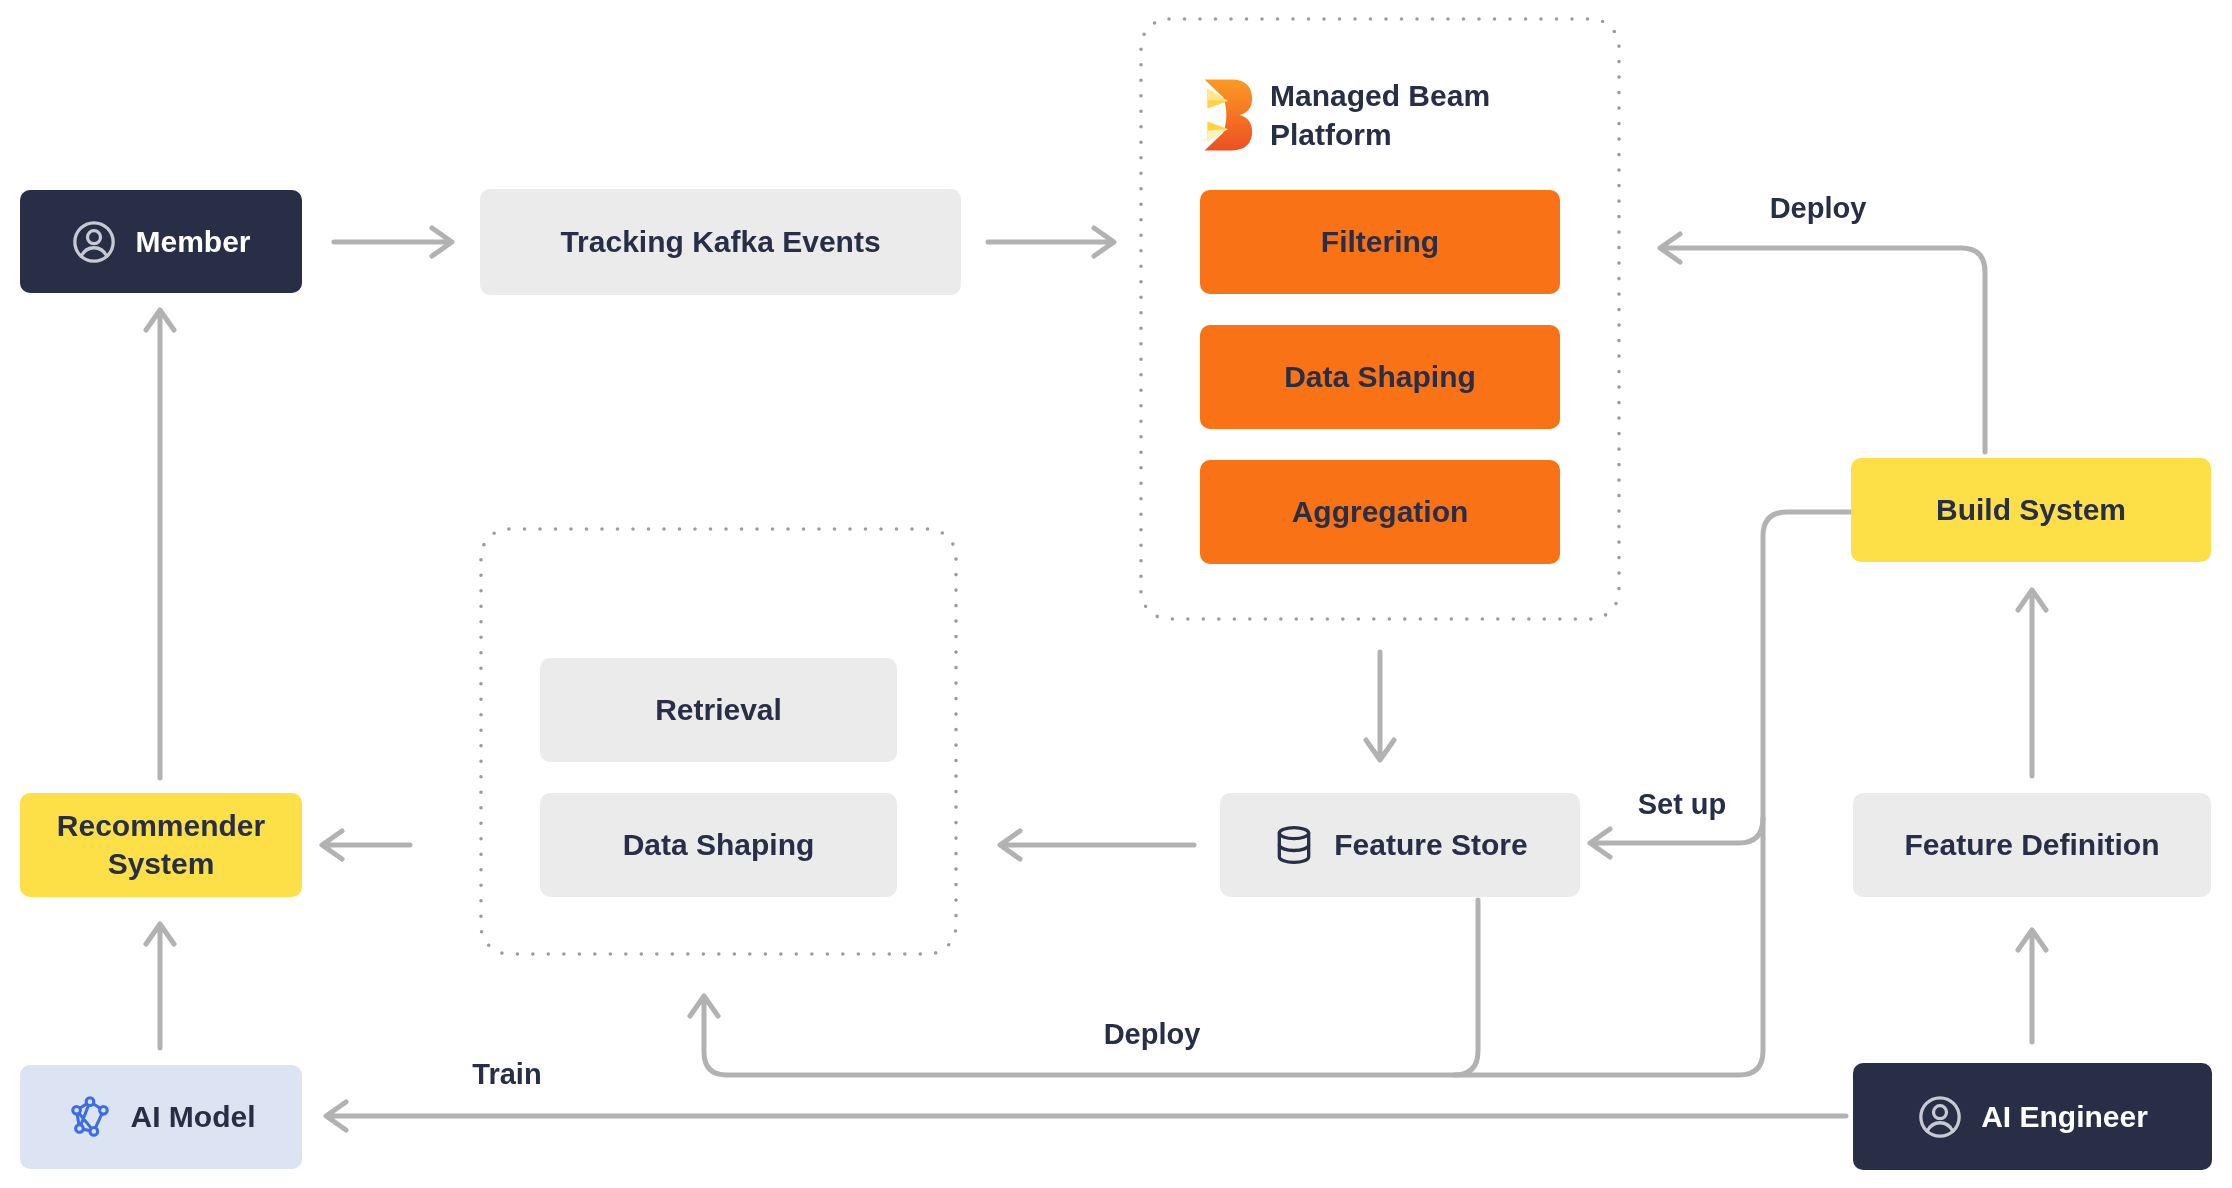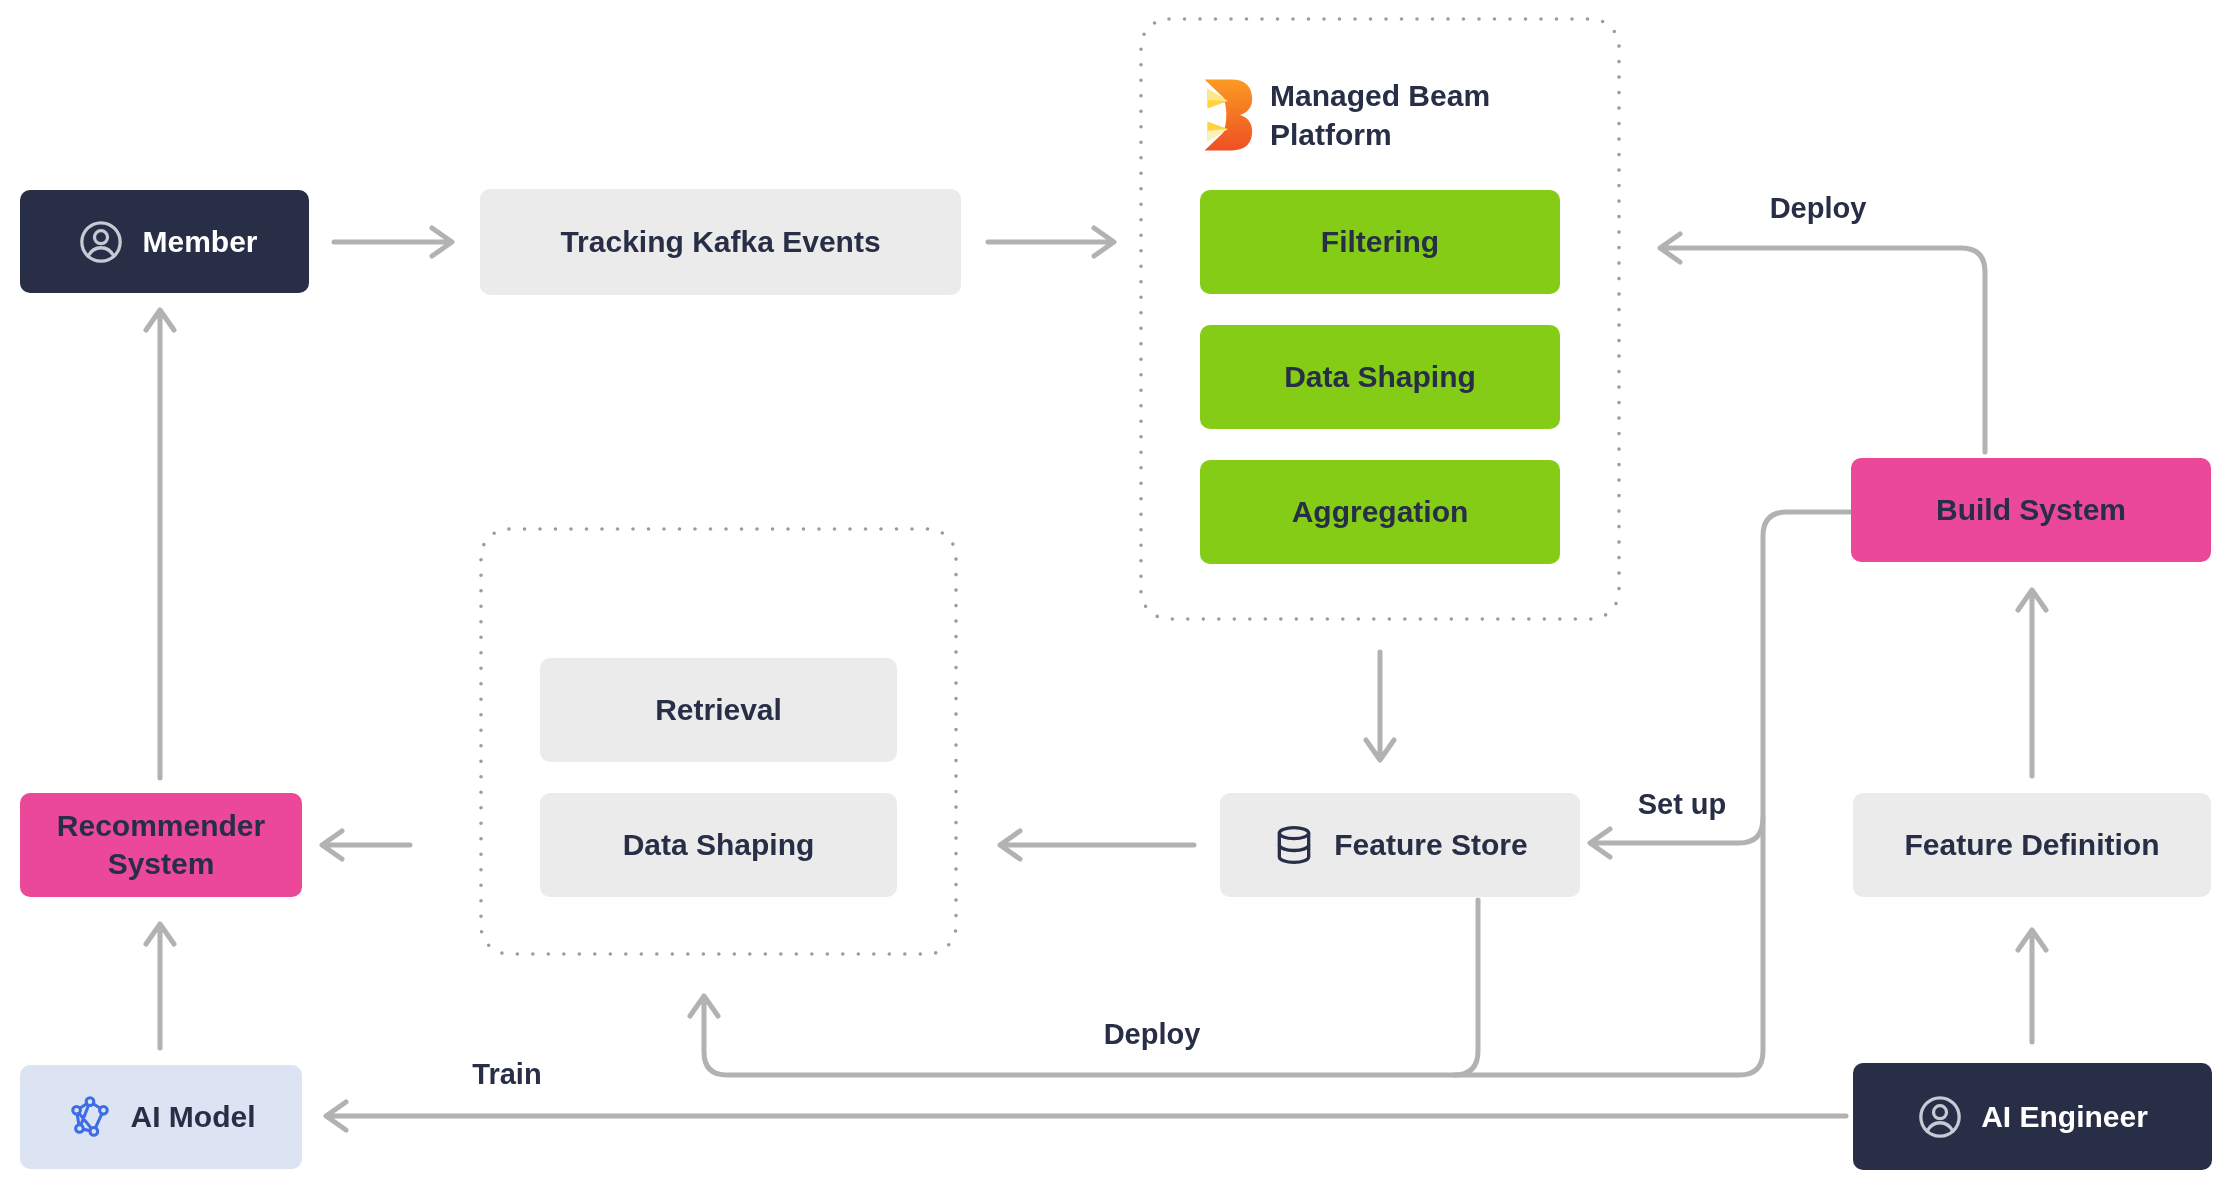--- a/index.html
+++ b/index.html
@@ -8,22 +8,22 @@
     font-family:"Liberation Sans", sans-serif;font-weight:700;color:#272e46;
     overflow:hidden;
   }
   .node{
     position:absolute;display:flex;align-items:center;justify-content:center;
     border-radius:10px;font-size:30px;font-weight:700;text-align:center;
     line-height:38px;gap:18px;
   }
   .node.navy{background:#272e46;color:#ffffff;}
   .node.gray{background:#ebebeb;}
-  .node.peach{background:#84cc16;}
-  .node.green{background:#ec4899;}
+  .node.peach{background:#f97316;}
+  .node.green{background:#fde047;}
   .node.lavender{background:#dce3f2;}
   .edge-label{
     position:absolute;width:180px;text-align:center;
     font-size:29px;font-weight:700;color:#272e46;
   }
   .container-title{
     position:absolute;text-align:center;font-size:30px;font-weight:700;color:#272e46;
   }
   .beam-header{
     position:absolute;left:1198px;top:76px;display:flex;align-items:center;gap:16px;
@@ -54,21 +54,21 @@
       <path d="M160 1048 V930 M146 944 L160 924 L174 944"></path>
       <path d="M2032 776 V596 M2018 610 L2032 590 L2046 610"></path>
       <path d="M2032 1042 V936 M2018 950 L2032 930 L2046 950"></path>
       <path d="M1851 512 H1787 Q1763 512 1763 536 V1051 Q1763 1075 1739 1075 H727 Q704 1075 704 1052 V1002 M690 1016 L704 996 L718 1016"></path>
       <path d="M1763 818 Q1763 843 1739 843 H1596 M1610 829 L1590 843 L1610 857"></path>
       <path d="M1478 900 V1051 Q1478 1075 1454 1075"></path>
       <path d="M1846 1116 H332 M346 1102 L326 1116 L346 1130"></path>
     </g>
   </svg>
 
-  <div class="node navy" style="left:20px;top:190px;width:282px;height:103px;padding-left:7px;">
+  <div class="node navy" style="left:20px;top:190px;width:282px;height:103px;">
     <svg class="icon" width="46" height="46" viewBox="0 0 24 24" fill="none" stroke="#c7cad4" stroke-width="1.7" stroke-linecap="round">
       <circle cx="12" cy="12" r="10"></circle>
       <circle cx="12" cy="9.5" r="3.4"></circle>
       <path d="M5.3 19.4 C7 16.1 9.4 15 12 15 C14.6 15 17 16.1 18.7 19.4"></path>
     </svg>
     <span>Member</span>
   </div>
 
   <div class="node gray" style="left:480px;top:189px;width:481px;height:106px;">
     <span>Tracking Kafka Events</span>

